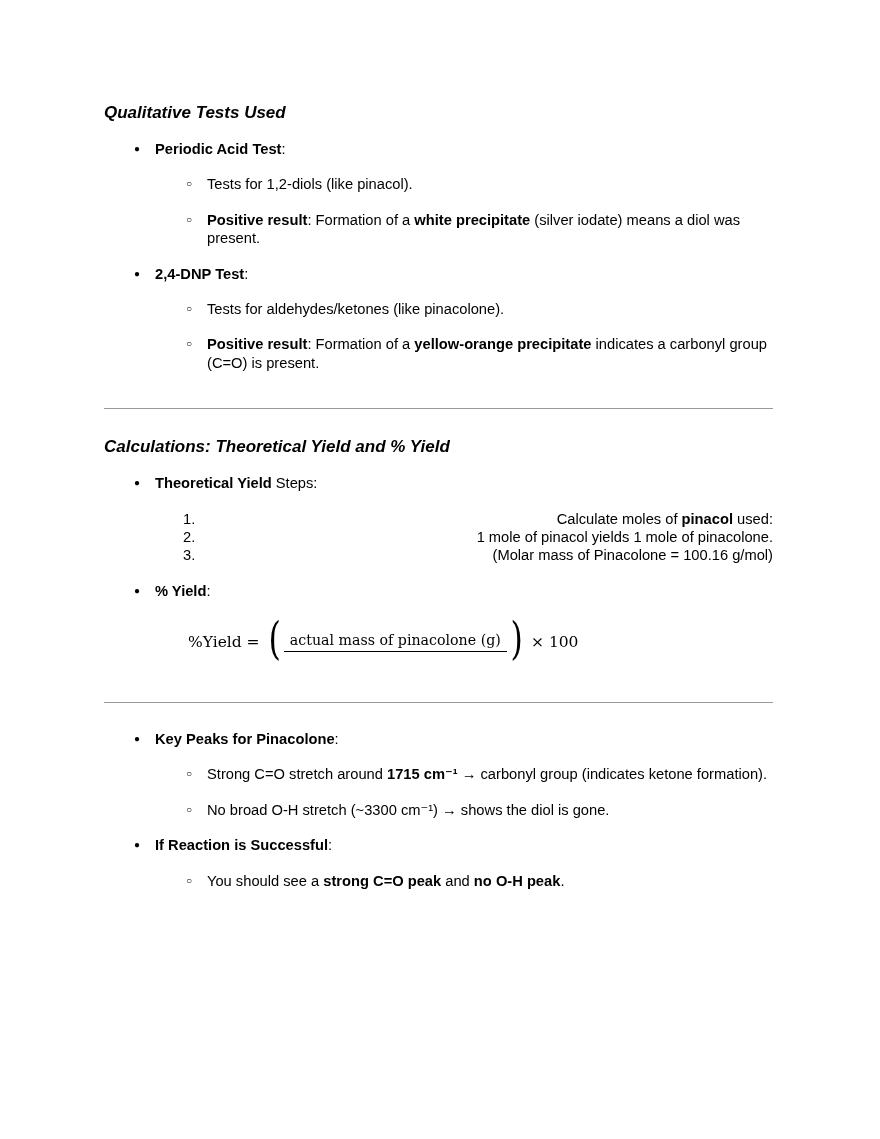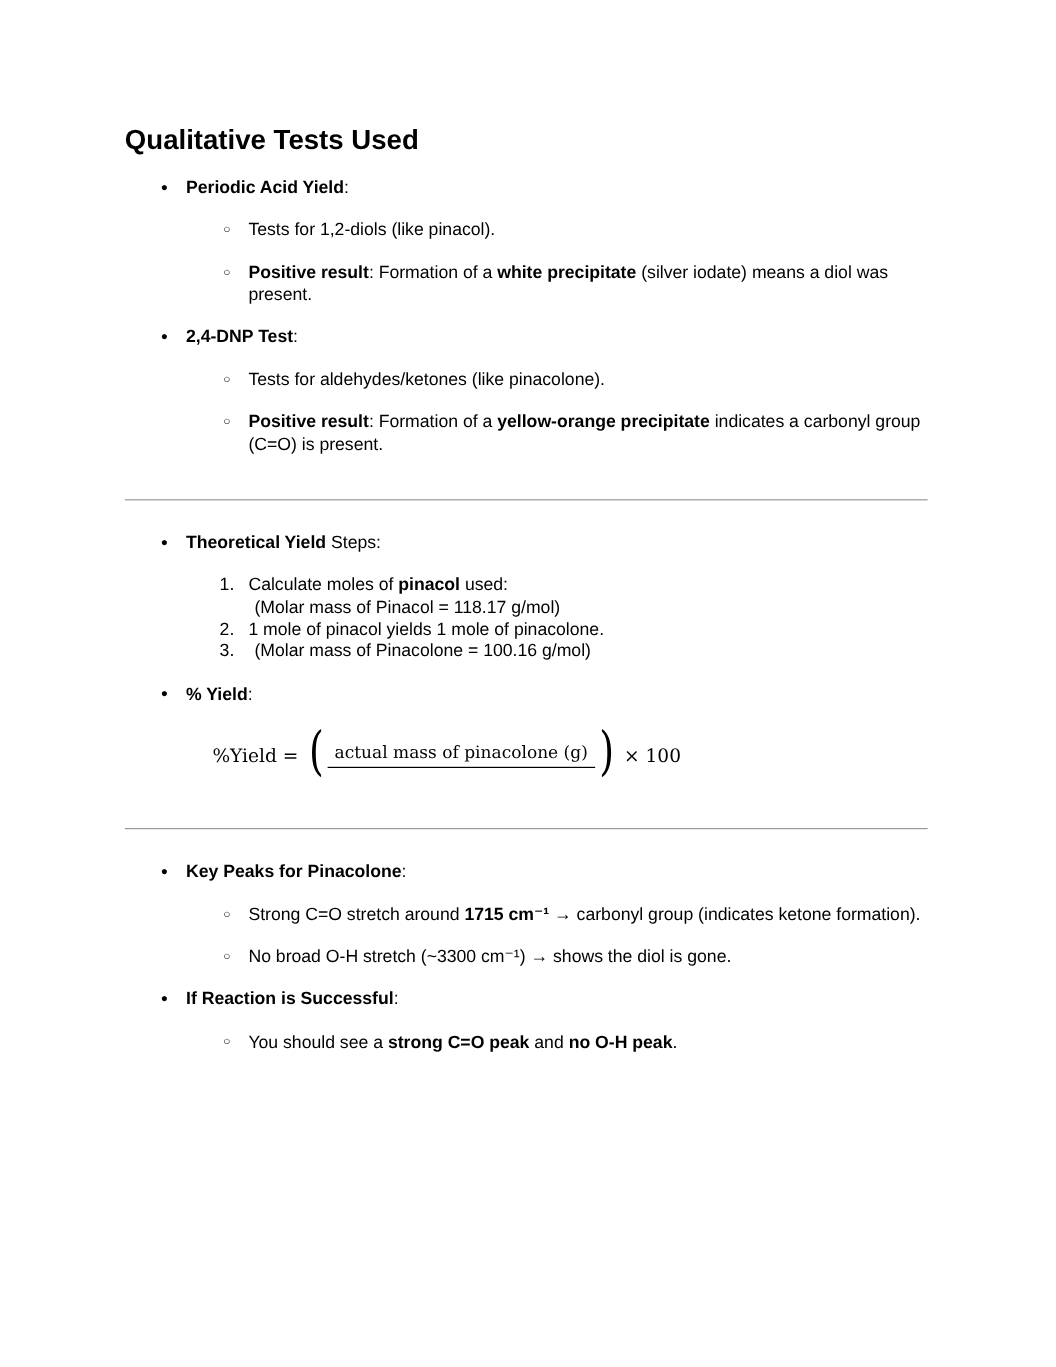--- a/index.html
+++ b/index.html
@@ -8,62 +8,63 @@
     width: 880px;
     height: 1139px;
     background: #ffffff;
     color: #000000;
     font-family: "Liberation Sans", "DejaVu Sans", sans-serif;
     overflow: hidden;
   }
   .page { padding: 102px 107px 60px 104px; }
 
   .heading {
-    font-size: 23px;
+    font-size: 17px;
     font-weight: 700;
     line-height: 1.3;
     margin: 0 0 16px 0;
+    font-style: italic;
   }
 
   .li {
     display: flex;
     align-items: flex-start;
     font-size: 14.7px;
     line-height: 1.25;
     margin-bottom: 17px;
   }
   .li .glyph { flex: 0 0 21px; }
   .l1 { margin-left: 30px; }
   .l2 { margin-left: 82px; }
   .l1 .glyph, .l2 .glyph { font-size: 10px; line-height: 18px; }
   .txt { flex: 1; }
   .b { font-weight: 700; }
 
   .steps { margin-bottom: 17px; }
   .steps .li { margin-left: 79px; margin-bottom: 0; }
   .steps .glyph { flex: 0 0 24px; font-size: 14.7px; line-height: 1.25; }
-  .line { display: block; }
+  .line { display: block; text-align: right; }
   .cont { padding-left: 5px; }
 
   .divider {
     border: none;
     border-top: 1px solid #999999;
     margin: 36px 0 27px 0;
     height: 0;
   }
 
   .formula {
     display: flex;
     align-items: center;
     font-family: "DejaVu Serif", serif;
     font-size: 15.5px;
     color: #000000;
     margin: 4px 0 2px 73px;
   }
-  .f-lhs { margin-right: 9px; }
+  .f-lhs { margin-right: 9px; margin-left: 11px; }
   .f-rhs { margin-left: 9px; }
   .f-paren {
     font-size: 44px;
     font-weight: 300;
     line-height: 1;
     transform: scaleX(0.72);
     margin: 0 -3px;
     padding-bottom: 5px;
   }
   .frac {
@@ -80,21 +81,21 @@
 </head>
 <body>
 
 <div class="page">
 
   <section>
     <h2 class="heading">Qualitative Tests Used</h2>
 
     <div class="li l1">
       <span class="glyph">●</span>
-      <span class="txt"><span class="b">Periodic Acid Yield</span><span>:</span></span>
+      <span class="txt"><span class="b">Periodic Acid Test</span><span>:</span></span>
     </div>
 
     <div class="li l2">
       <span class="glyph">○</span>
       <span class="txt"><span>Tests for 1,2-diols (like pinacol).</span></span>
     </div>
 
     <div class="li l2">
       <span class="glyph">○</span>
       <span class="txt"><span class="b">Positive result</span><span>: Formation of a </span><span class="b">white precipitate</span><span> (silver iodate) means a diol was present.</span></span>
@@ -112,32 +113,32 @@
 
     <div class="li l2">
       <span class="glyph">○</span>
       <span class="txt"><span class="b">Positive result</span><span>: Formation of a </span><span class="b">yellow-orange precipitate</span><span> indicates a carbonyl group (C=O) is present.</span></span>
     </div>
   </section>
 
   <hr class="divider">
 
   <section>
+    <h2 class="heading">Calculations: Theoretical Yield and % Yield</h2>
 
     <div class="li l1">
       <span class="glyph">●</span>
       <span class="txt"><span class="b">Theoretical Yield</span><span> Steps:</span></span>
     </div>
 
     <div class="steps">
       <div class="li">
         <span class="glyph">1.</span>
         <span class="txt">
           <span class="line"><span>Calculate moles of </span><span class="b">pinacol</span><span> used:</span></span>
-          <span class="line cont"><span>(Molar mass of Pinacol = 118.17 g/mol)</span></span>
         </span>
       </div>
       <div class="li">
         <span class="glyph">2.</span>
         <span class="txt">
           <span class="line"><span>1 mole of pinacol yields 1 mole of pinacolone.</span></span>
         </span>
       </div>
       <div class="li">
         <span class="glyph">3.</span>

